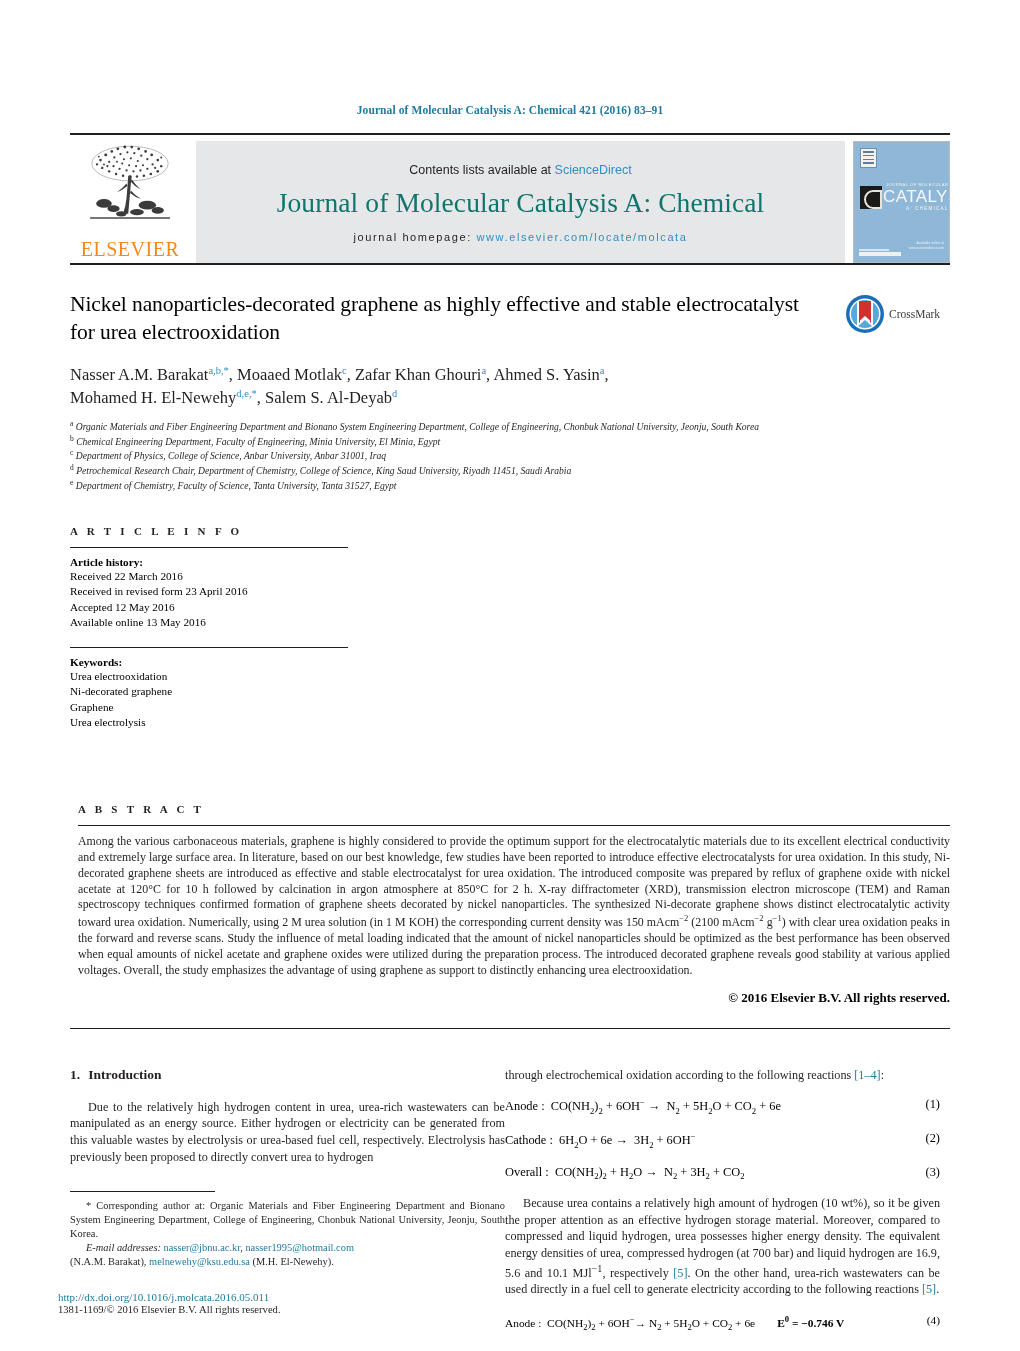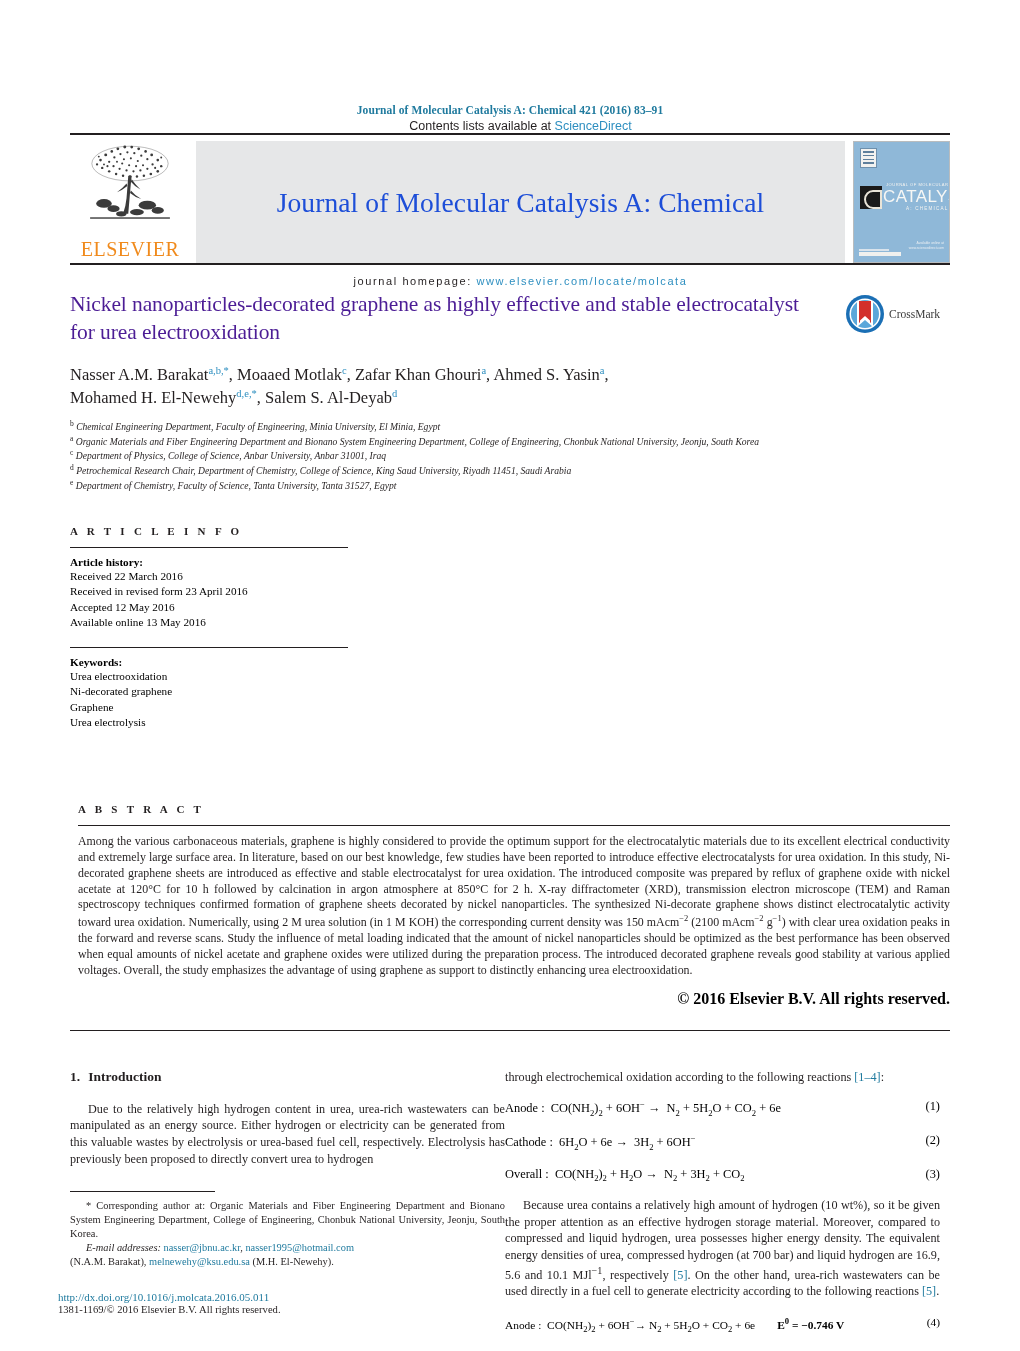--- a/index.html
+++ b/index.html
@@ -42,30 +42,29 @@
   .tree-svg { display: block; }
   .elsevier-word {
     font-family: "Liberation Serif", serif;
     font-size: 20px; letter-spacing: 0.5px; color: #f08a1c;
     font-weight: normal; line-height: 1; margin-top: 13px;
   }
   .banner-center {
     flex: 1 1 auto; background: #e6e7e8; margin: 0 8px 0 6px;
     display: flex; flex-direction: column; align-items: center; justify-content: center;
     padding: 8px 0 6px 0;
-    gap: 44px;
   }
   .contents-line {
     font-family: "Liberation Sans", sans-serif;
     font-size: 12.5px; color: #231f20; margin-bottom: 10px;
   }
   .contents-line .sd { color: #2e8fc0; }
   .journal-title {
     font-family: "Liberation Serif", serif;
-    font-size: 27.5px; color: #1d4ed8; letter-spacing: 0.1px; margin-bottom: 12px;
+    font-size: 27.5px; color: #0f766e; letter-spacing: 0.1px; margin-bottom: 12px;
   }
   .homepage-line {
     font-family: "Liberation Sans", sans-serif;
     font-size: 11px; color: #231f20; letter-spacing: 1.6px;
   }
   .homepage-line .url { color: #2e8fc0; }
   .cover-thumb {
     width: 97px; flex: 0 0 97px; height: 122px; position: relative;
     border: 1px solid #b9bcbe; background: #8fb8d8;
     overflow: hidden;
@@ -105,21 +104,21 @@
   .cover-bottombar2 {
     position: absolute; left: 5px; bottom: 11px; width: 30px; height: 2.5px; background: #d9e3ec;
   }
   .banner-botline { border-top: 2.1px solid #231f20; margin: 0 70px; }
 
   
   .titlewrap { margin: 26px 70px 0 70px; position: relative; }
   h1.paper-title {
     font-family: "Liberation Serif", serif;
     font-size: 21.5px; font-weight: normal; line-height: 1.28;
-    margin: 0 150px 0 0; color: #4c1d95; letter-spacing: -0.1px;
+    margin: 0 150px 0 0; color: #000000; letter-spacing: -0.1px;
   }
   .crossmark {
     position: absolute; right: 0px; top: 2px; width: 105px; height: 42px;
     display: flex; align-items: center;
   }
   .cm-word {
     font-family: "Liberation Serif", serif; font-size: 11.5px; color: #3b3b3b; margin-left: 4px;
   }
   .authors {
     font-family: "Liberation Serif", serif; font-size: 16.5px; line-height: 1.42;
@@ -150,21 +149,21 @@
     font-size: 11.2px; font-family: "Liberation Serif", serif; line-height: 1.38; margin: 0;
   }
   .kwblock { margin-top: 16px; }
   .kwblock .rule { margin-bottom: 8px; }
   .abstract-body {
     font-size: 11.9px; font-family: "Liberation Serif", serif;
     line-height: 1.335; text-align: justify; color: #231f20;
   }
   .abstract-body sup { font-size: 8.5px; }
   .copyright {
-    text-align: right; font-size: 16px; font-weight: bold;
+    text-align: right; font-size: 13px; font-weight: bold;
     font-family: "Liberation Serif", serif; margin-top: 11px;
   }
   .bigrule { border-top: 1.6px solid #231f20; margin: 22px 70px 0 70px; }
 
   
   .bodywrap { margin: 38px 70px 0 70px; display: flex; position: relative; }
   .bcol { width: 435px; flex: 0 0 435px; position: relative; }
   .bcol.right { }
   h2.secnum {
     font-family: "Liberation Serif", serif; font-size: 13.5px; font-weight: bold;
@@ -324,22 +323,22 @@
       </svg>
       <span class="cm-word">CrossMark</span>
     </div>
 
     <div class="authors">
       <span>Nasser A.M. Barakat</span><sup>a,b,*</sup>, <span>Moaaed Motlak</span><sup>c</sup>, <span>Zafar Khan Ghouri</span><sup>a</sup>, <span>Ahmed S. Yasin</span><sup>a</sup>,<br>
       <span>Mohamed H. El-Newehy</span><sup>d,e,*</sup>, <span>Salem S. Al-Deyab</span><sup>d</sup>
     </div>
 
     <div class="affils">
+      <p class="affil"><sup>a</sup> <span>Organic Materials and Fiber Engineering Department and Bionano System Engineering Department, College of Engineering, Chonbuk National University, Jeonju, South Korea</span></p>
       <p class="affil"><sup>b</sup> <span>Chemical Engineering Department, Faculty of Engineering, Minia University, El Minia, Egypt</span></p>
-      <p class="affil"><sup>a</sup> <span>Organic Materials and Fiber Engineering Department and Bionano System Engineering Department, College of Engineering, Chonbuk National University, Jeonju, South Korea</span></p>
       <p class="affil"><sup>c</sup> <span>Department of Physics, College of Science, Anbar University, Anbar 31001, Iraq</span></p>
       <p class="affil"><sup>d</sup> <span>Petrochemical Research Chair, Department of Chemistry, College of Science, King Saud University, Riyadh 11451, Saudi Arabia</span></p>
       <p class="affil"><sup>e</sup> <span>Department of Chemistry, Faculty of Science, Tanta University, Tanta 31527, Egypt</span></p>
     </div>
   </div>
 
   <div class="infowrap">
     <div class="col-info">
       <div class="sechead">A R T I C L E   I N F O</div>
       <div class="rule"></div>

